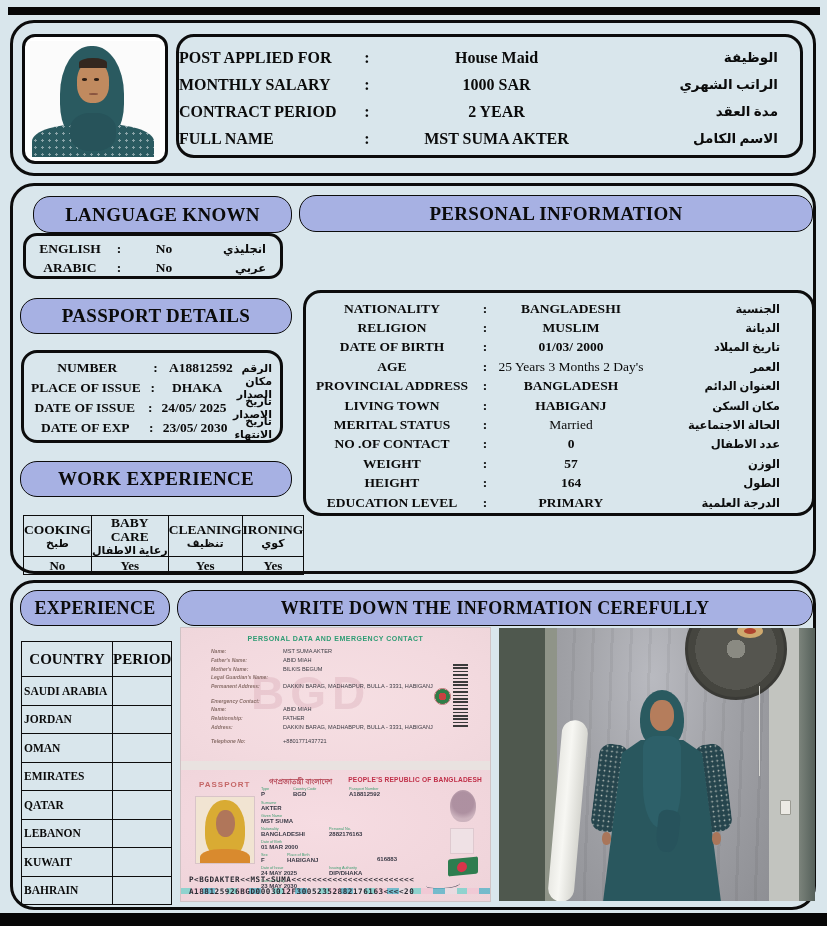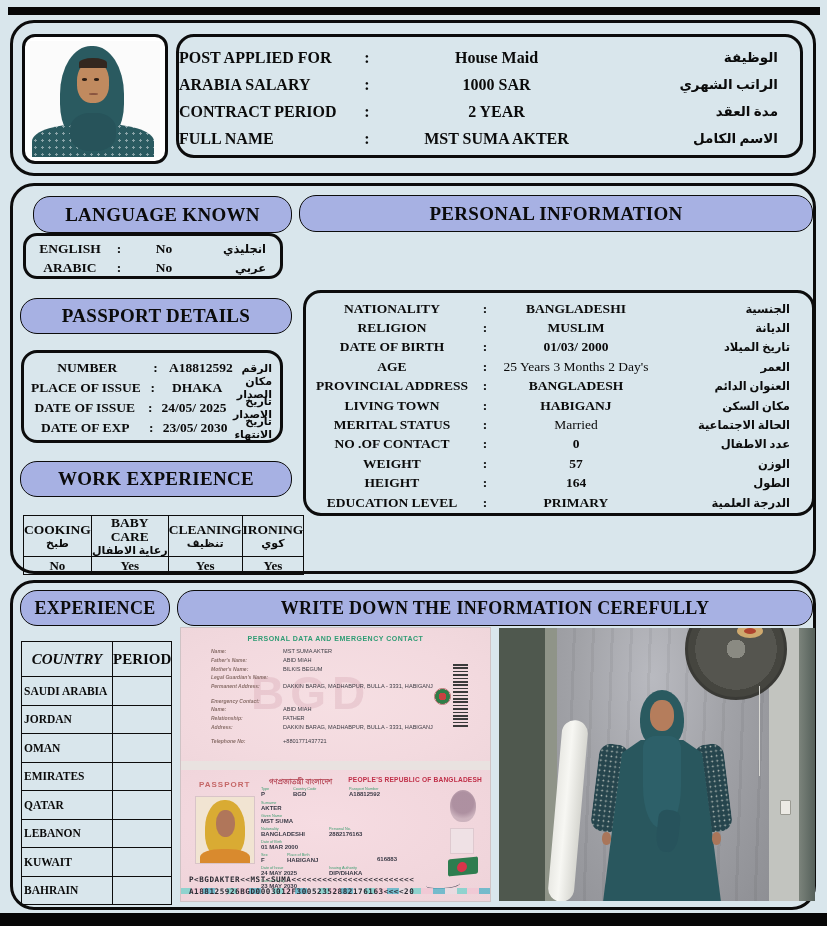--- a/index.html
+++ b/index.html
@@ -61,38 +61,38 @@
   .prow .pc{width:10px;text-align:center;}
   .prow .pv{width:82px;text-align:center;}
   .prow .pa{flex:1;text-align:right;padding-right:8px;font-size:11px;}
 
   .pi-box{position:absolute;left:290px;top:104px;width:512px;height:226px;border:3px solid #0c0c0c;border-radius:18px;padding-top:6px;box-sizing:border-box;}
   .nrow{display:flex;align-items:center;height:19.4px;font-size:13.5px;font-weight:bold;}
   .nrow .nl{width:172px;text-align:center;}
   .nrow .nc{width:14px;text-align:center;}
   .nrow .nv{flex:1;text-align:center;}
   .nrow .nv.lite{font-weight:normal;}
-  .nrow .na{width:130px;text-align:right;padding-right:22px;font-size:11.5px;font-weight:bold;}
+  .nrow .na{width:130px;text-align:right;padding-right:32px;font-size:11.5px;font-weight:bold;}
 
   table.wtab{position:absolute;left:10px;top:329px;border-collapse:collapse;}
   table.wtab td,table.wtab th{border:1.6px solid #0c0c0c;text-align:center;padding:0;background:transparent;}
   table.wtab th{font-size:13.5px;line-height:14px;height:31px;text-align:center;}
   table.wtab th .war{display:block;font-size:11px;line-height:12px;}
   table.wtab td{font-size:13px;height:17px;font-weight:bold;}
   .wc0{width:62px;}.wc1{width:76px;}.wc2{width:66px;margin-left:46px;}.wc3{width:56px;}
 
   
   #exp-pill{left:7px;top:7px;width:148px;height:34px;font-size:18px;}
   #write-pill{left:164px;top:7px;width:634px;height:34px;font-size:18px;}
 
   table.etab{position:absolute;left:8px;top:58px;border-collapse:collapse;}
   table.etab th,table.etab td{border:1.6px solid #0c0c0c;padding:0;}
   table.etab th{font-size:15px;height:34px;text-align:center;}
   table.etab td{font-size:11.5px;font-weight:bold;height:27.5px;text-align:left;padding-left:2px;}
-  .ec0{width:90px;font-style:italic;}.ec1{width:56px;}
+  .ec0{width:90px;}.ec1{width:56px;}
 
   
   .scan{position:absolute;left:168px;top:45px;width:309px;height:273px;background:#f3dde1;box-shadow:0 0 0 1px #cfc3c5;overflow:hidden;}
   .scan-top{position:absolute;left:0;top:0;width:100%;height:133px;background:radial-gradient(ellipse at 50% 55%,#f6dfe3 0%,#f3dadf 60%,#efd6db 100%);}
   .scan-title{position:absolute;left:0;top:7px;width:100%;text-align:center;font-size:7px;font-weight:bold;color:#2f9c74;letter-spacing:.5px;font-family:"Liberation Sans",sans-serif;}
   .sfields{position:absolute;left:30px;top:20px;width:230px;font-family:"Liberation Sans",sans-serif;}
   .sfr{display:flex;line-height:7.2px;margin-bottom:1.6px;}
   .sfr .sl{width:72px;font-size:5px;font-style:italic;color:#8a6f6a;font-weight:bold;}
   .sfr .sv{flex:1;font-size:5.6px;color:#3c3c44;}
   .sfr.gap{height:4px;}
@@ -172,21 +172,21 @@
     </div>
   </div>
   <div class="info-box">
     <div class="irow">
       <span class="il">POST APPLIED FOR</span>
       <span class="ic">:</span>
       <span class="iv">House Maid</span>
       <span class="ia ar">الوظيفة</span>
     </div>
     <div class="irow">
-      <span class="il">ARABIA SALARY</span>
+      <span class="il">MONTHLY SALARY</span>
       <span class="ic">:</span>
       <span class="iv">1000 SAR</span>
       <span class="ia ar">الراتب الشهري</span>
     </div>
     <div class="irow">
       <span class="il">CONTRACT PERIOD</span>
       <span class="ic">:</span>
       <span class="iv">2 YEAR</span>
       <span class="ia ar">مدة العقد</span>
     </div>

